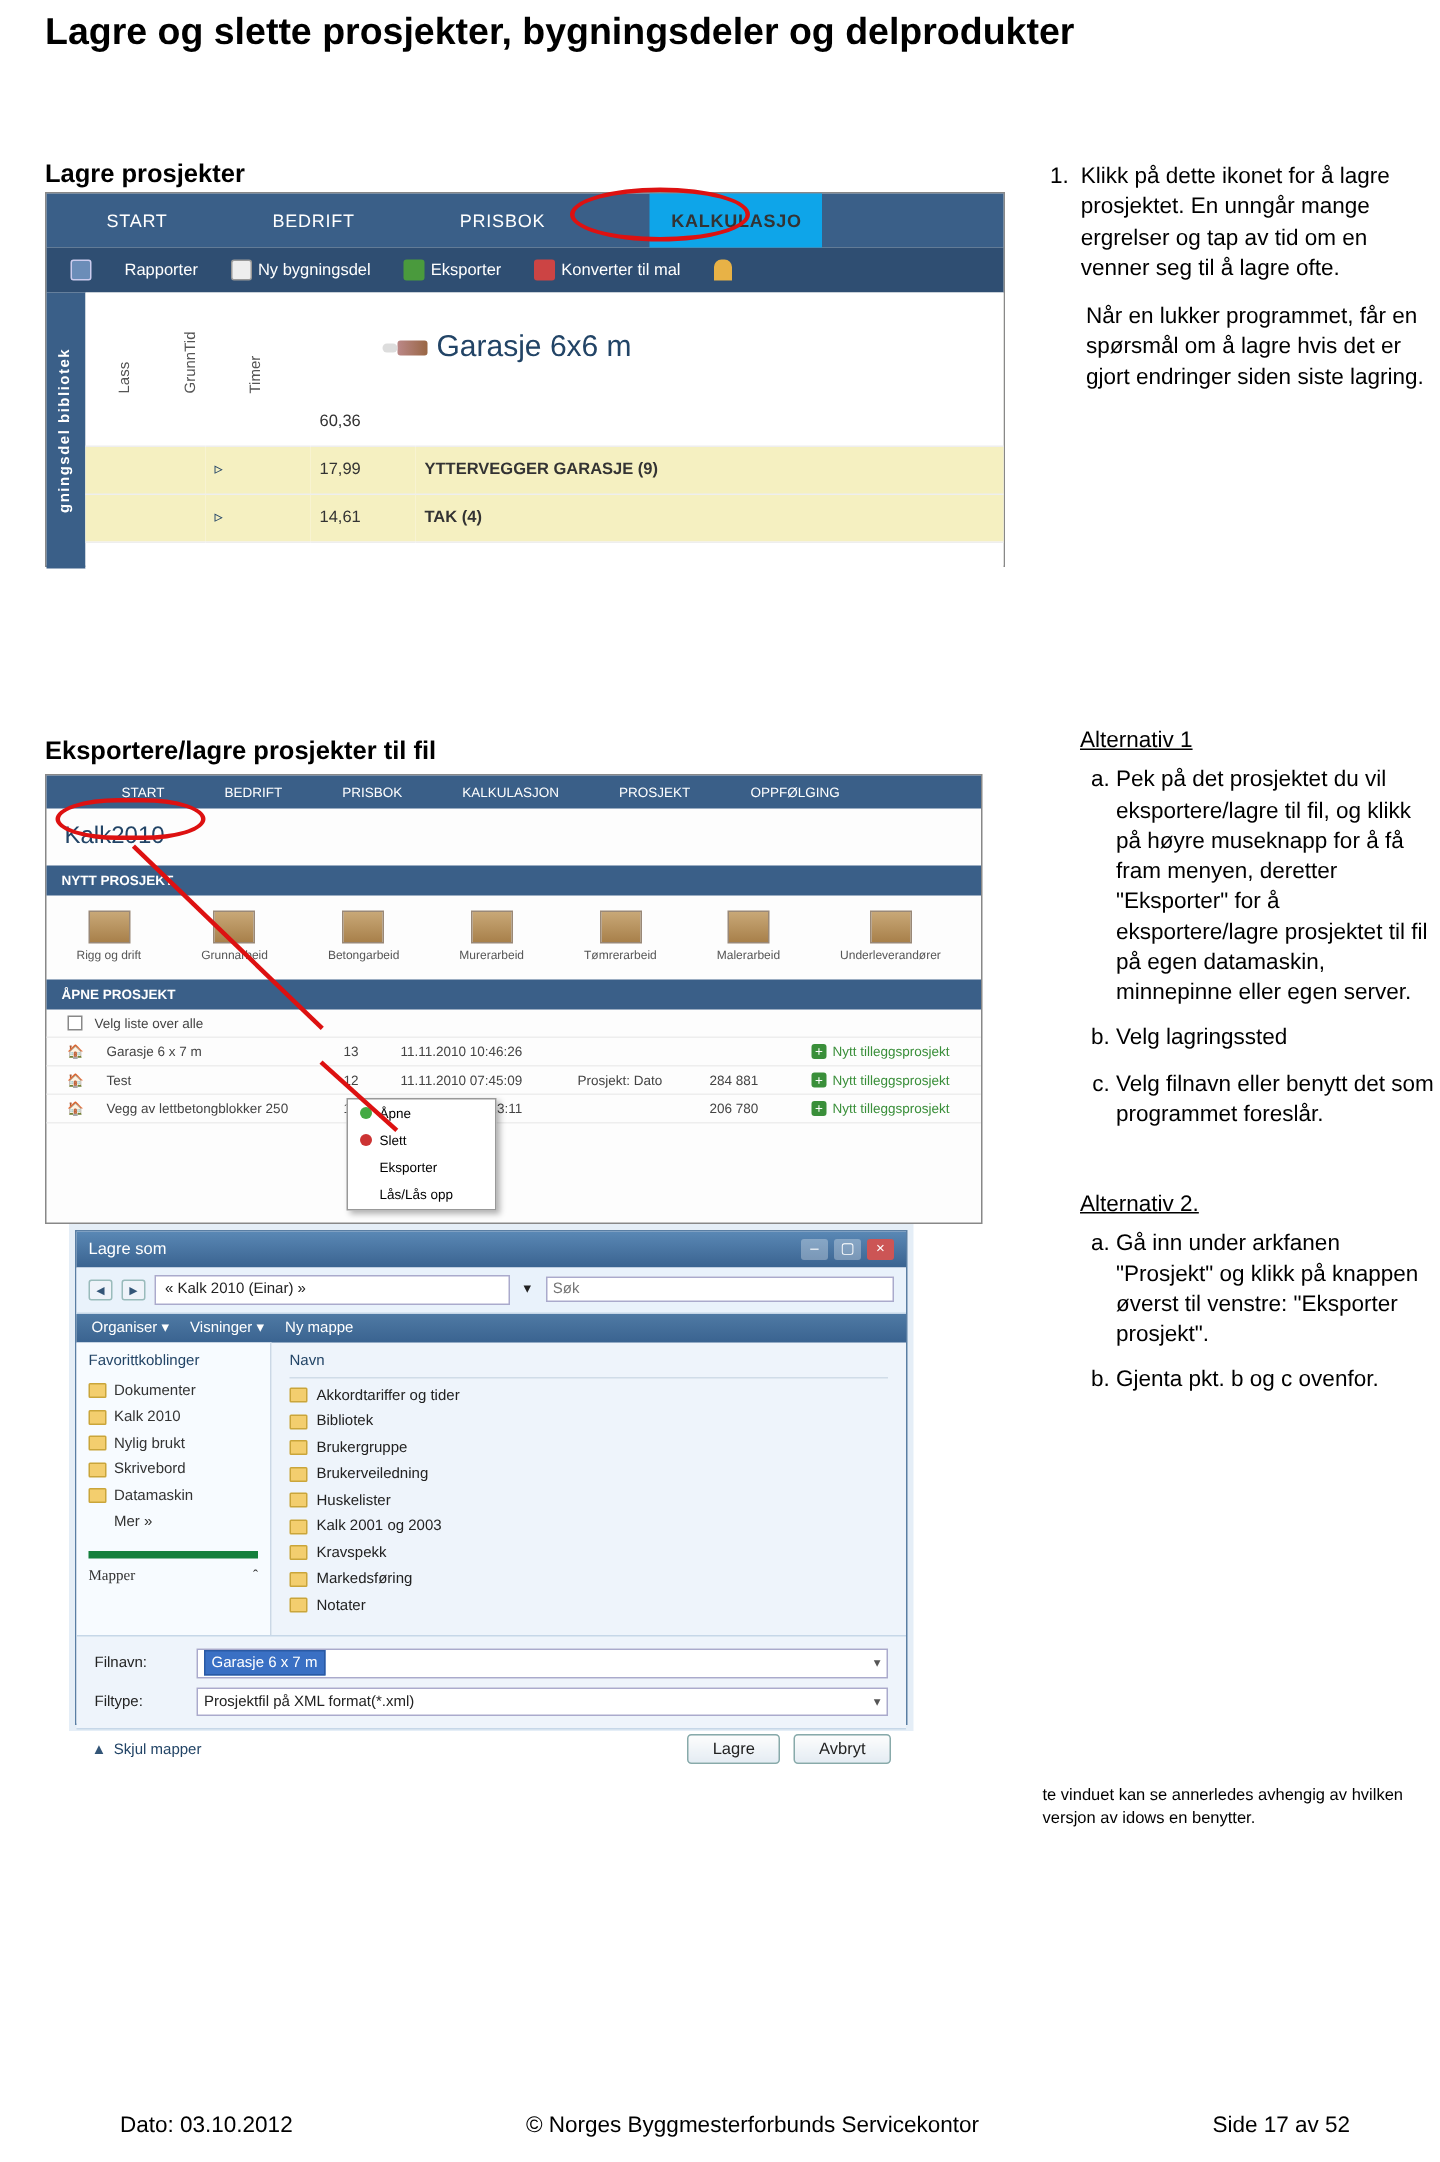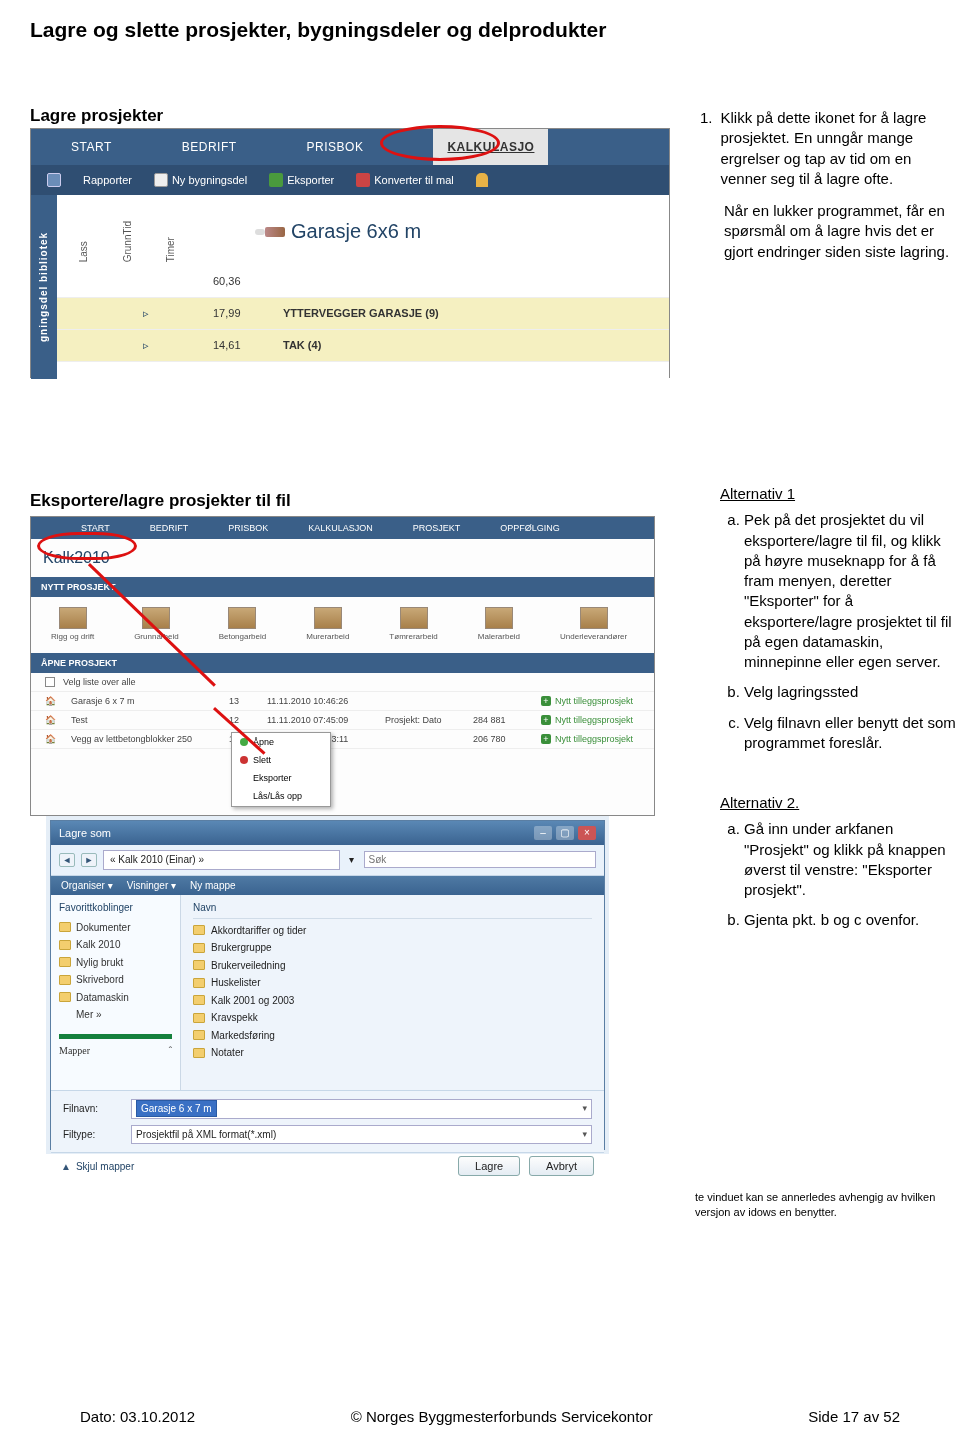--- a/index.html
+++ b/index.html
@@ -8,23 +8,23 @@
     height: 1441px;
     font-family: Arial, Helvetica, sans-serif;
     background: #ffffff;
     color: #000000;
     position: relative;
     font-size: 15px;
     line-height: 1.35;
   }
   .page-title {
     position: absolute;
-    top: 16px;
+    top: 5px;
     left: 30px;
-    font-size: 21px;
+    font-size: 25px;
     font-weight: bold;
   }
   .section1-title {
     position: absolute;
     top: 105px;
     left: 30px;
     font-size: 17px;
     font-weight: bold;
   }
   
@@ -42,25 +42,24 @@
     background: #3a5f88;
     height: 36px;
     align-items: center;
     padding-left: 40px;
     gap: 70px;
     color: #fff;
     font-size: 12px;
     letter-spacing: 0.5px;
   }
   .shot1 .tabbar .tab-active {
-    background: #e5e5e5;
+    background: #0ea5e9;
     color: #333;
     font-weight: bold;
     padding: 10px 14px;
-    text-decoration: underline;
   }
   .shot1 .toolbar {
     display: flex;
     height: 30px;
     background: #2f4e72;
     align-items: center;
     color: #fff;
     font-size: 11px;
     gap: 10px;
     padding-left: 10px;
@@ -439,20 +438,24 @@
         </div>
     </div>
     <div class="flist">
       <div class="colhdr">Navn</div>
       <div class="fe">
           <span class="folder-ico"></span>
           <span>Akkordtariffer og tider</span>
         </div>
       <div class="fe">
           <span class="folder-ico"></span>
+          <span>Bibliotek</span>
+        </div>
+      <div class="fe">
+          <span class="folder-ico"></span>
           <span>Brukergruppe</span>
         </div>
       <div class="fe">
           <span class="folder-ico"></span>
           <span>Brukerveiledning</span>
         </div>
       <div class="fe">
           <span class="folder-ico"></span>
           <span>Huskelister</span>
         </div>

